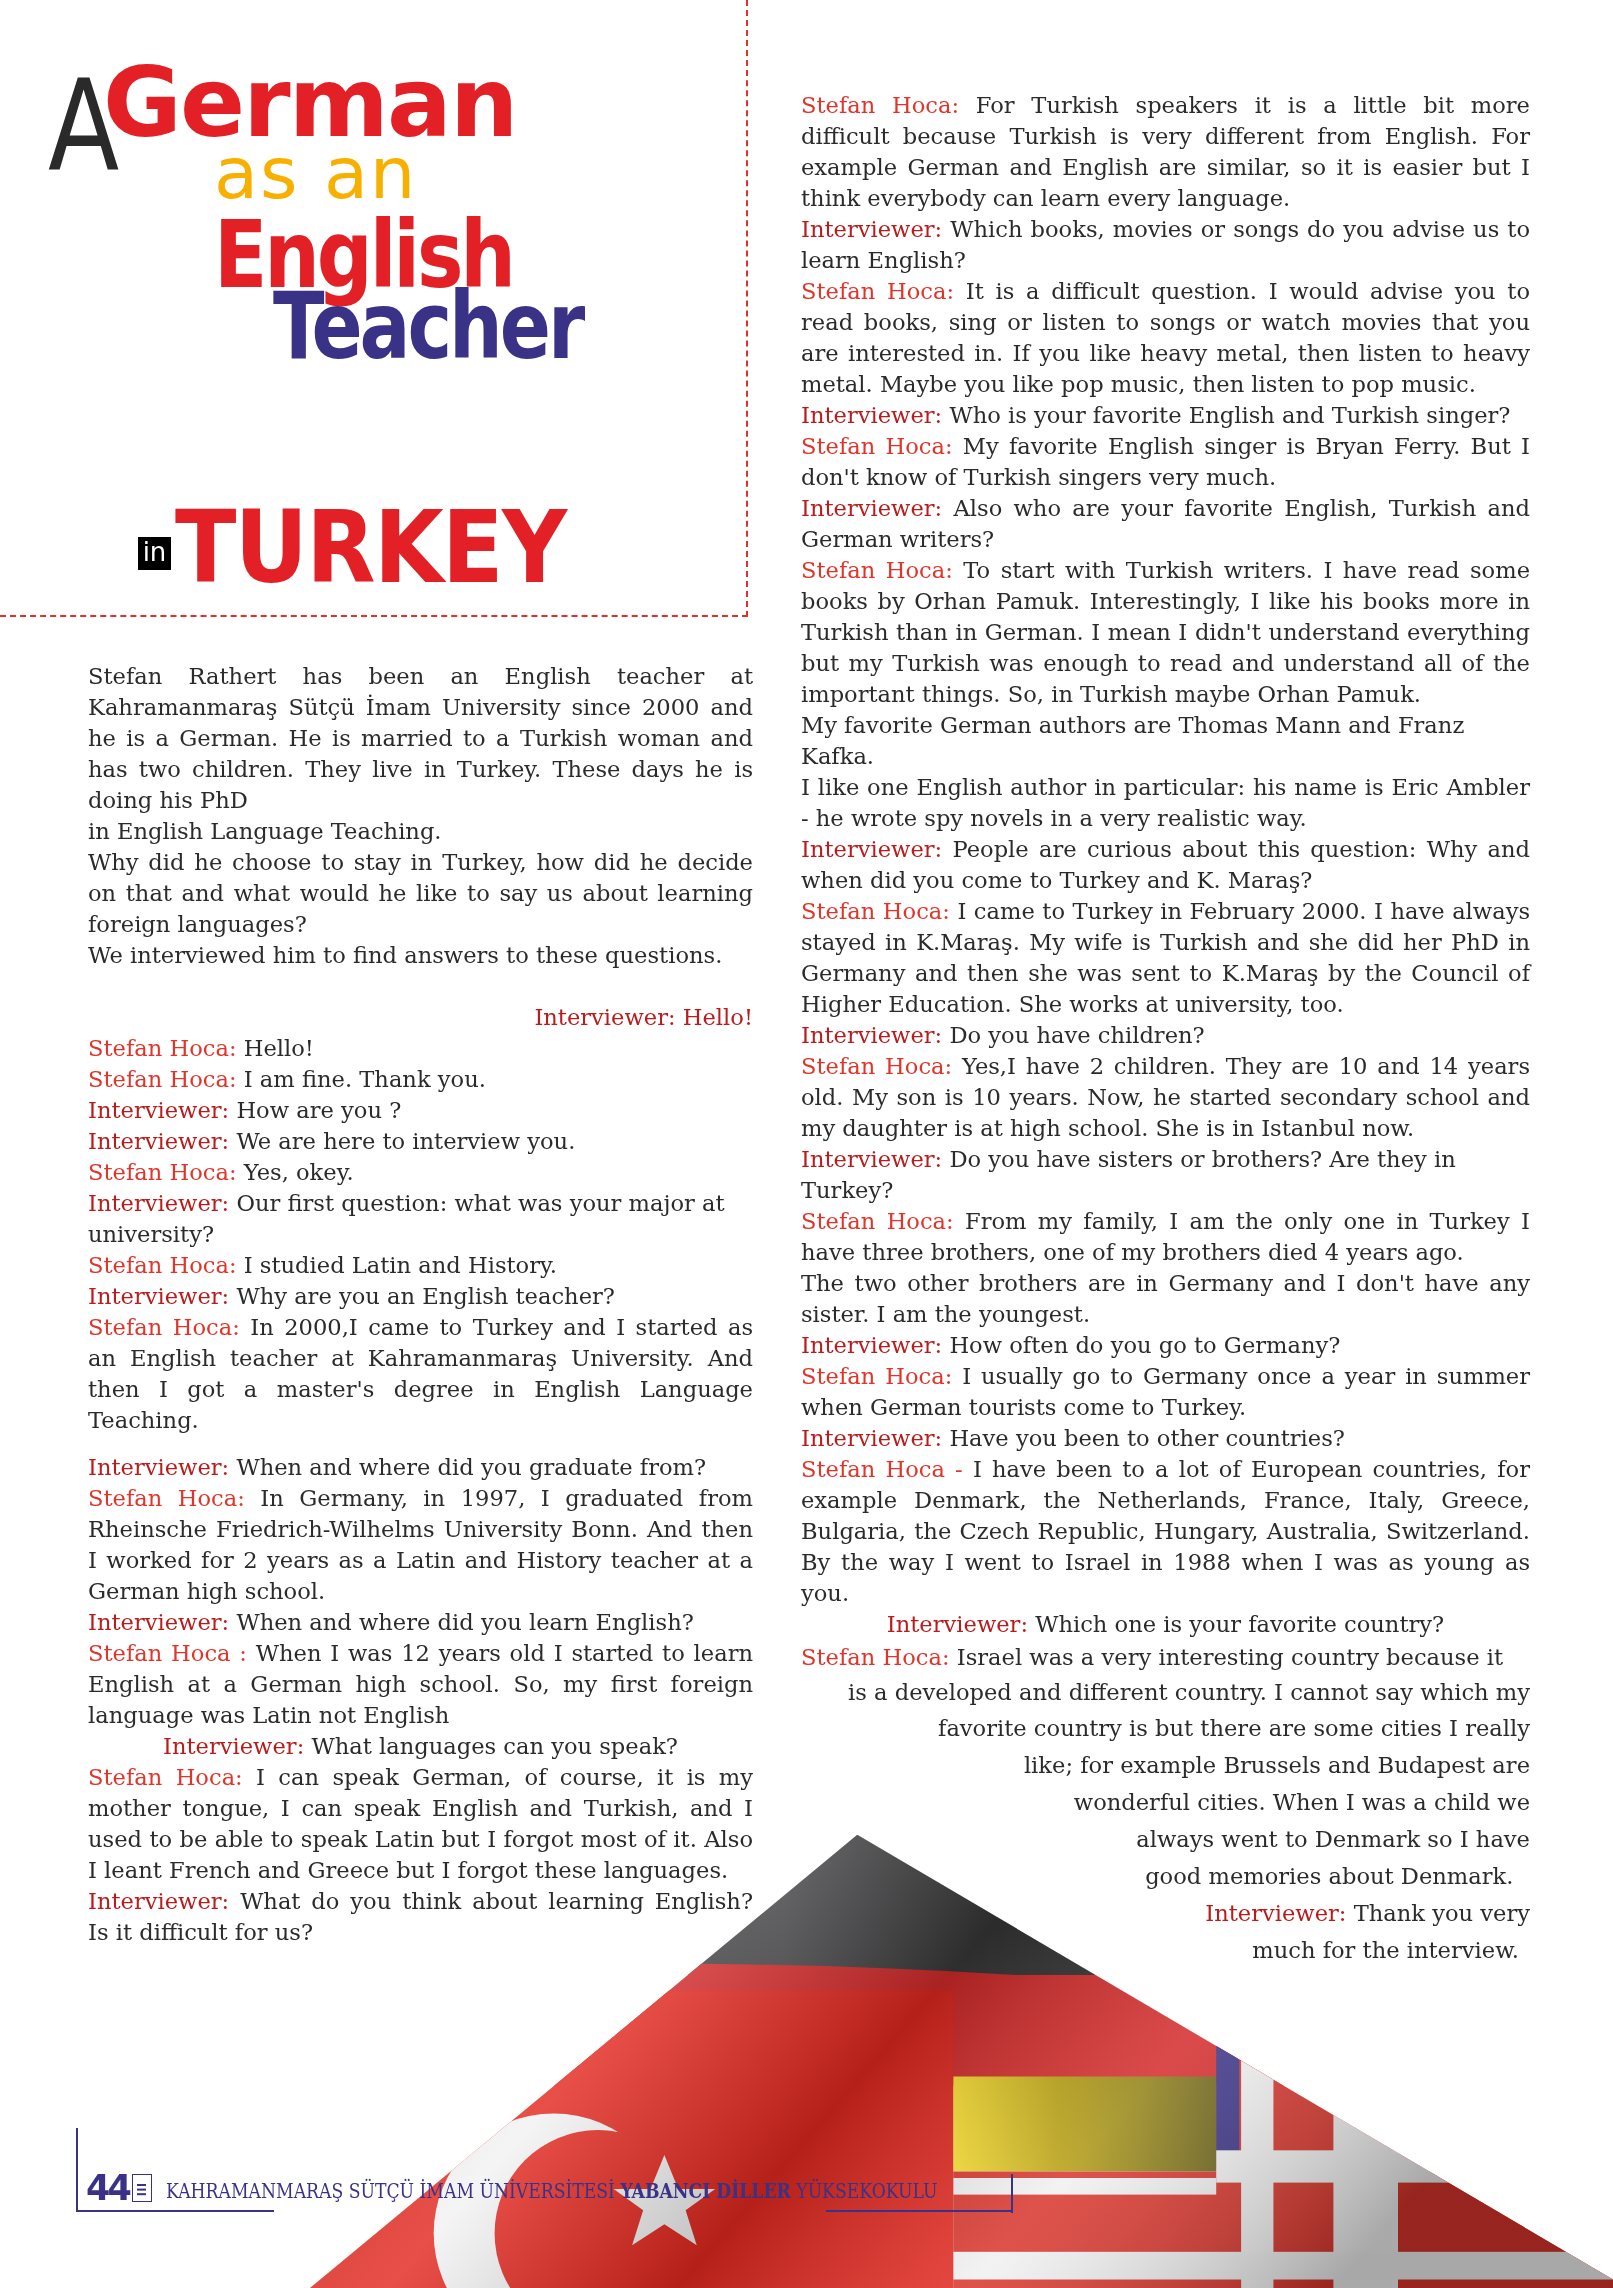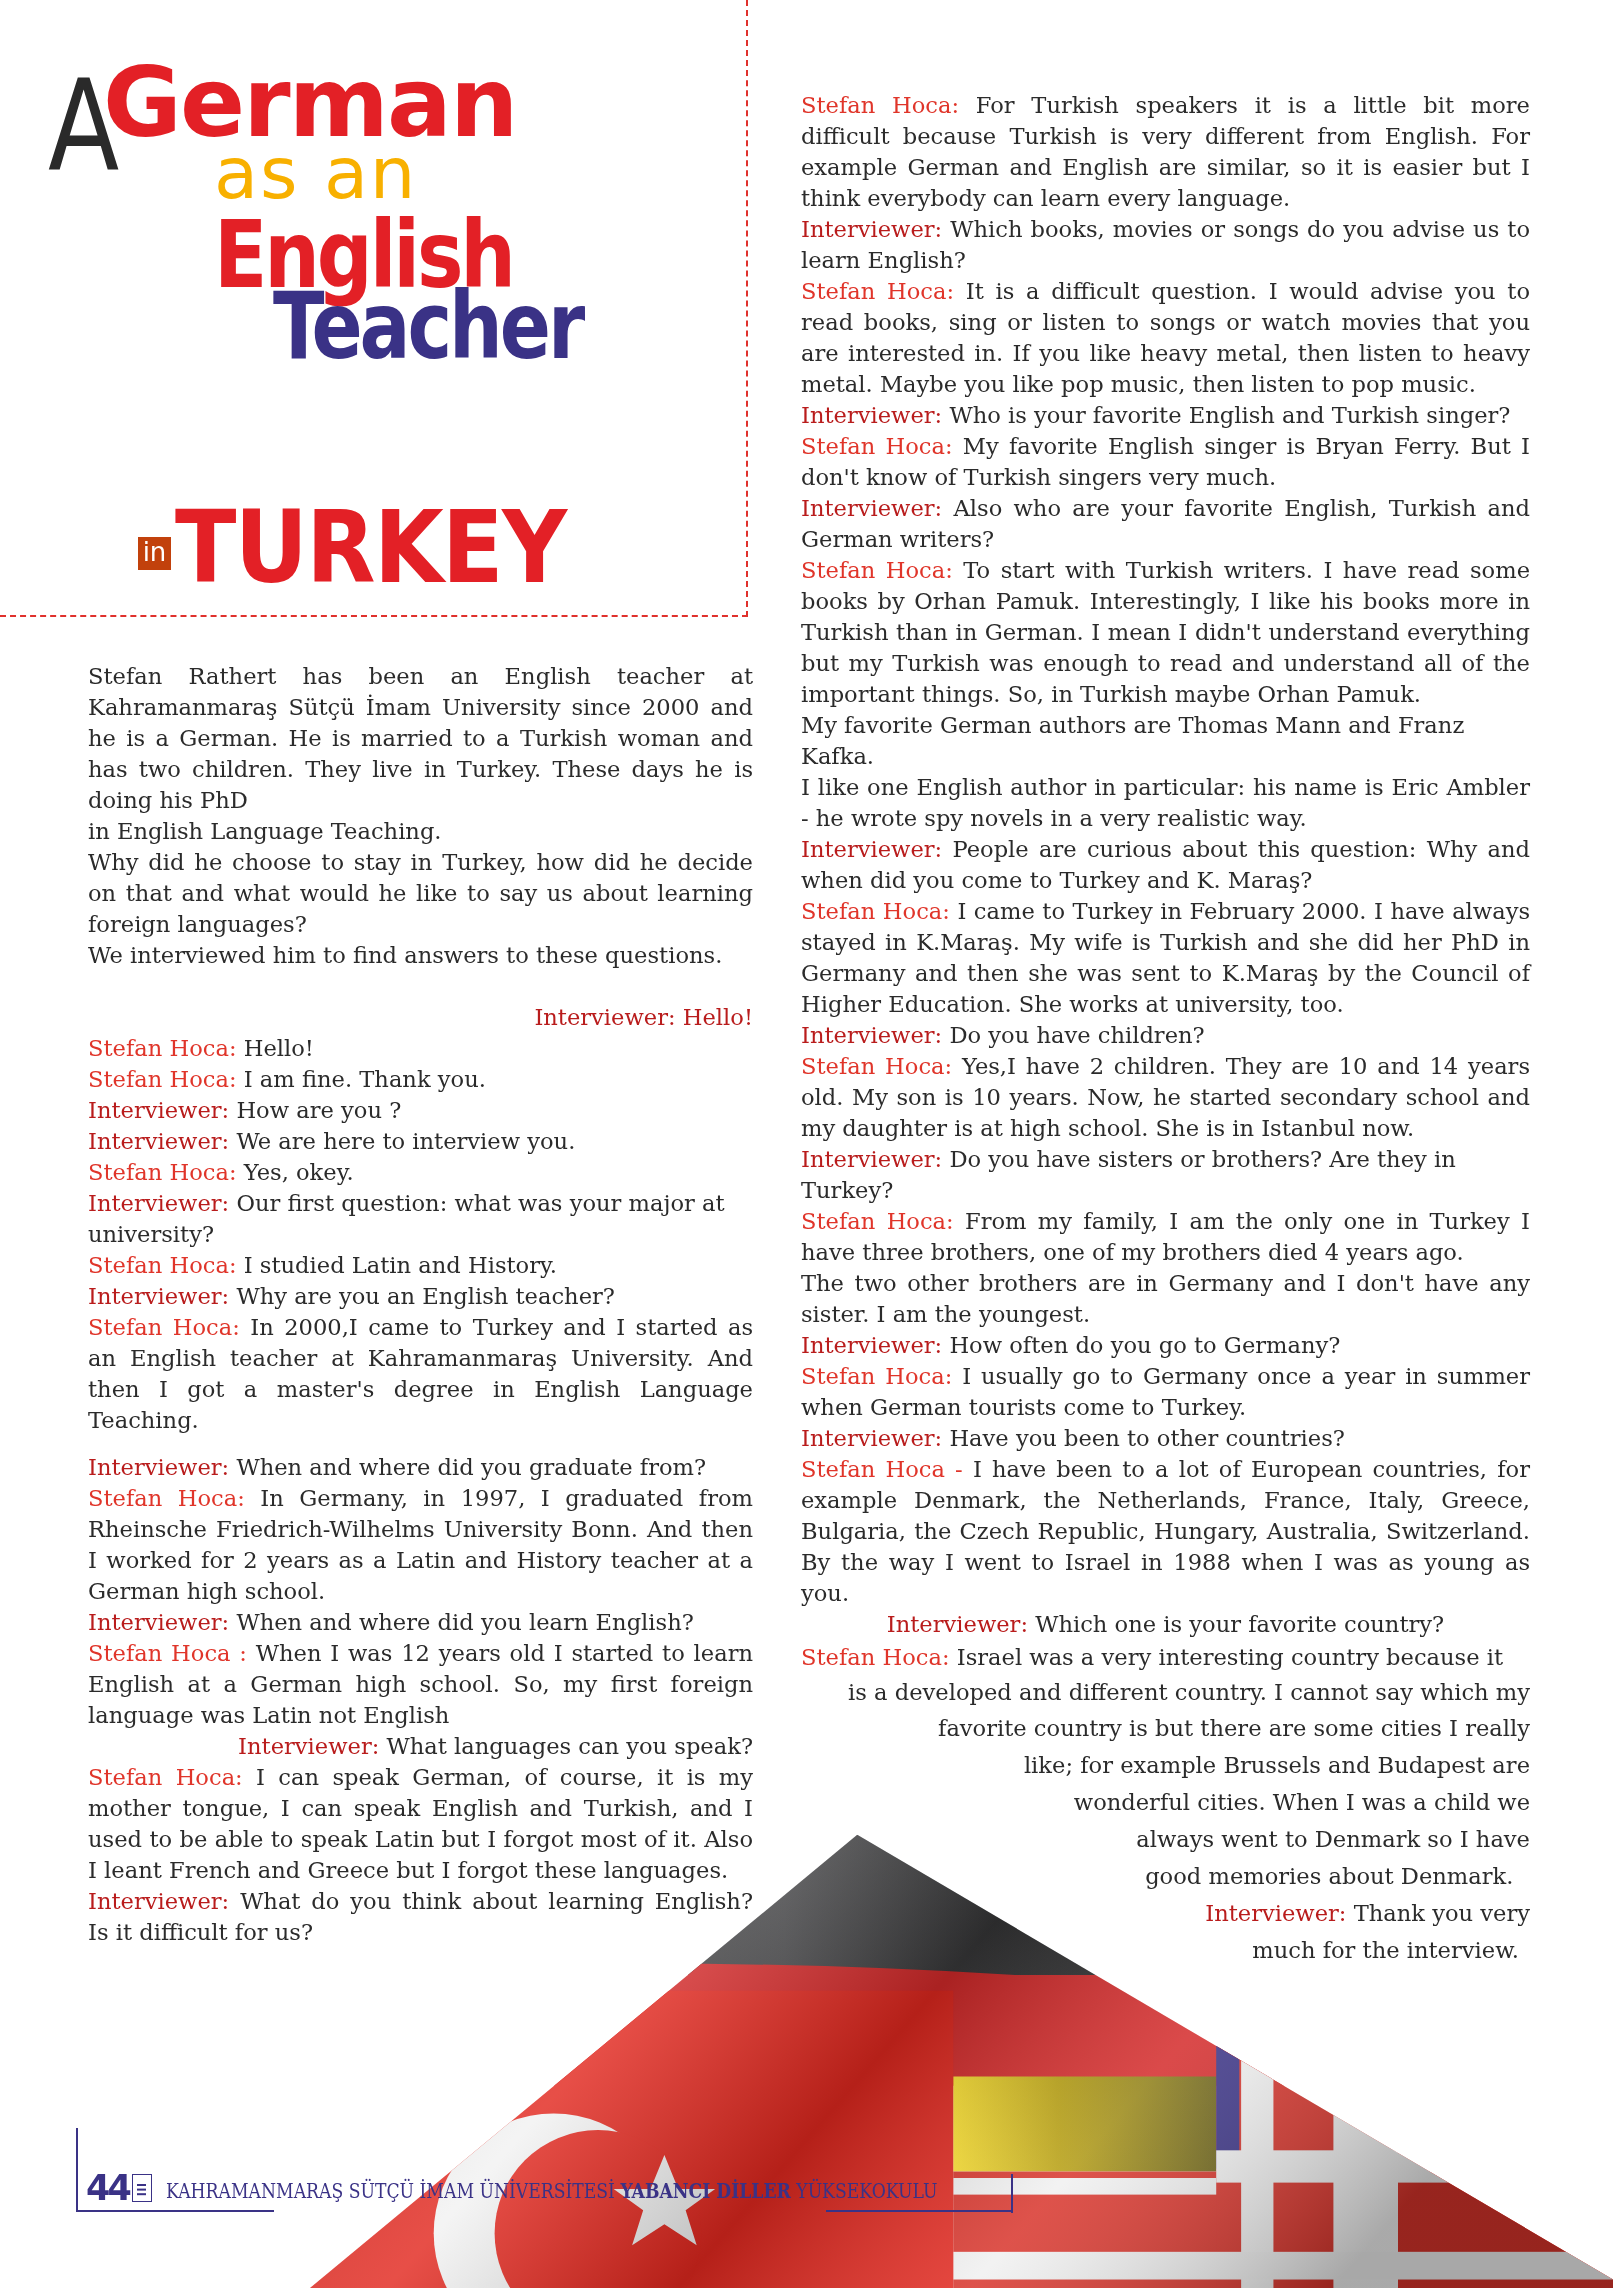--- a/index.html
+++ b/index.html
@@ -7,21 +7,21 @@
 
   .dash-v { position:absolute; left:746px; top:0; height:617px; border-left:2.8px dashed #e0312c; }
   .dash-h { position:absolute; left:0; top:615px; width:748px; border-top:2.8px dashed #e0312c; }
 
   .title { position:absolute; font-family:"DejaVu Sans", sans-serif; font-weight:bold; line-height:1; white-space:nowrap; }
   .t-a { left:48px; top:63px; font-size:127px; font-weight:normal; color:#2a2a2a; font-family:"DejaVu Sans", sans-serif; transform:scaleX(0.82); transform-origin:left top; }
   .t-german { left:103px; top:55px; font-size:96px; color:#e32026; letter-spacing:-1.8px; }
   .t-asan { left:214px; top:137px; font-size:72px; font-weight:normal; color:#f8b000; letter-spacing:1.8px; }
   .t-english { left:214px; top:210px; font-size:92px; color:#e32026; letter-spacing:-3.7px; transform:scaleX(0.85); transform-origin:left top; }
   .t-teacher { left:273px; top:281px; font-size:92px; color:#3a3286; letter-spacing:-3.7px; transform:scaleX(0.82); transform-origin:left top; }
-  .t-in { position:absolute; left:138px; top:537px; width:33px; height:33px; background:#c2410c; color:#fff; font-family:"DejaVu Sans", sans-serif; font-size:26px; line-height:31px; text-align:center; }
+  .t-in { position:absolute; left:138px; top:537px; width:33px; height:33px; background:#000000; color:#fff; font-family:"DejaVu Sans", sans-serif; font-size:26px; line-height:31px; text-align:center; }
   .t-turkey { left:175px; top:498px; font-size:100px; color:#e32026; letter-spacing:-1.8px; transform:scaleX(0.9); transform-origin:left top; }
 
   .col { position:absolute; font-size:22.6px; line-height:31px; text-align:justify; }
   .col p { margin:0; }
   .col-left { left:88px; top:661px; width:665px; }
   .col-right { left:801px; top:90px; width:729px; }
   .spk-i { color:#b91c1c; }
   .spk-s { color:#e0352a; }
   .gap { height:31px; }
   .nojust { text-align:left; }
@@ -123,21 +123,21 @@
       <p style="text-align: left;"><span class="spk-i">Interviewer:</span> <span>We are here to interview you.</span></p>
       <p style="text-align: left;"><span class="spk-s">Stefan Hoca:</span> <span>Yes, okey.</span></p>
       <p style="text-align: left;"><span class="spk-i">Interviewer:</span> <span>Our first question: what was your major at university?</span></p>
       <p style="text-align: left;"><span class="spk-s">Stefan Hoca:</span> <span>I studied Latin and History.</span></p>
       <p style="text-align: left;"><span class="spk-i">Interviewer:</span> <span>Why are you an English teacher?</span></p>
       <p><span class="spk-s">Stefan Hoca:</span> <span>In 2000,I came to Turkey and I started as an English teacher at Kahramanmaraş University. And then I got a master's degree in English Language Teaching.</span></p>
       <p style="text-align: left; margin-top: 16px;"><span class="spk-i">Interviewer:</span> <span>When and where did you graduate from?</span></p>
       <p><span class="spk-s">Stefan Hoca:</span> <span>In Germany, in 1997, I graduated from Rheinsche Friedrich-Wilhelms University Bonn. And then I worked for 2 years as a Latin and History teacher at a German high school.</span></p>
       <p style="text-align: left;"><span class="spk-i">Interviewer:</span> <span>When and where did you learn English?</span></p>
       <p><span class="spk-s">Stefan Hoca :</span> <span>When I was 12 years old I started to learn English at a German high school. So, my first foreign language was Latin not English</span></p>
-      <p style="text-align: right;"><span class="spk-i">Interviewer:</span> <span>What languages can you speak?</span></p>
+      <p style="text-align: center;"><span class="spk-i">Interviewer:</span> <span>What languages can you speak?</span></p>
       <p><span class="spk-s">Stefan Hoca:</span> <span>I can speak German, of course, it is my mother tongue, I can speak English and Turkish, and I used to be able to speak Latin but I forgot most of it. Also I leant French and Greece but I forgot these languages.</span></p>
       <p><span class="spk-i">Interviewer:</span> <span>What do you think about learning English? Is it difficult for us?</span></p>
     </div>
 </div>
 
 <div class="col col-right">
   <div id="right-dialogue">
       <p><span class="spk-s">Stefan Hoca:</span> <span>For Turkish speakers it is a little bit more difficult because Turkish is very different from English. For example German and English are similar, so it is easier but I think everybody can learn every language.</span></p>
       <p><span class="spk-i">Interviewer:</span> <span>Which books, movies or songs do you advise us to learn English?</span></p>
       <p><span class="spk-s">Stefan Hoca:</span> <span>It is a difficult question. I would advise you to read books, sing or listen to songs or watch movies that you are interested in. If you like heavy metal, then listen to heavy metal. Maybe you like pop music, then listen to pop music.</span></p>

